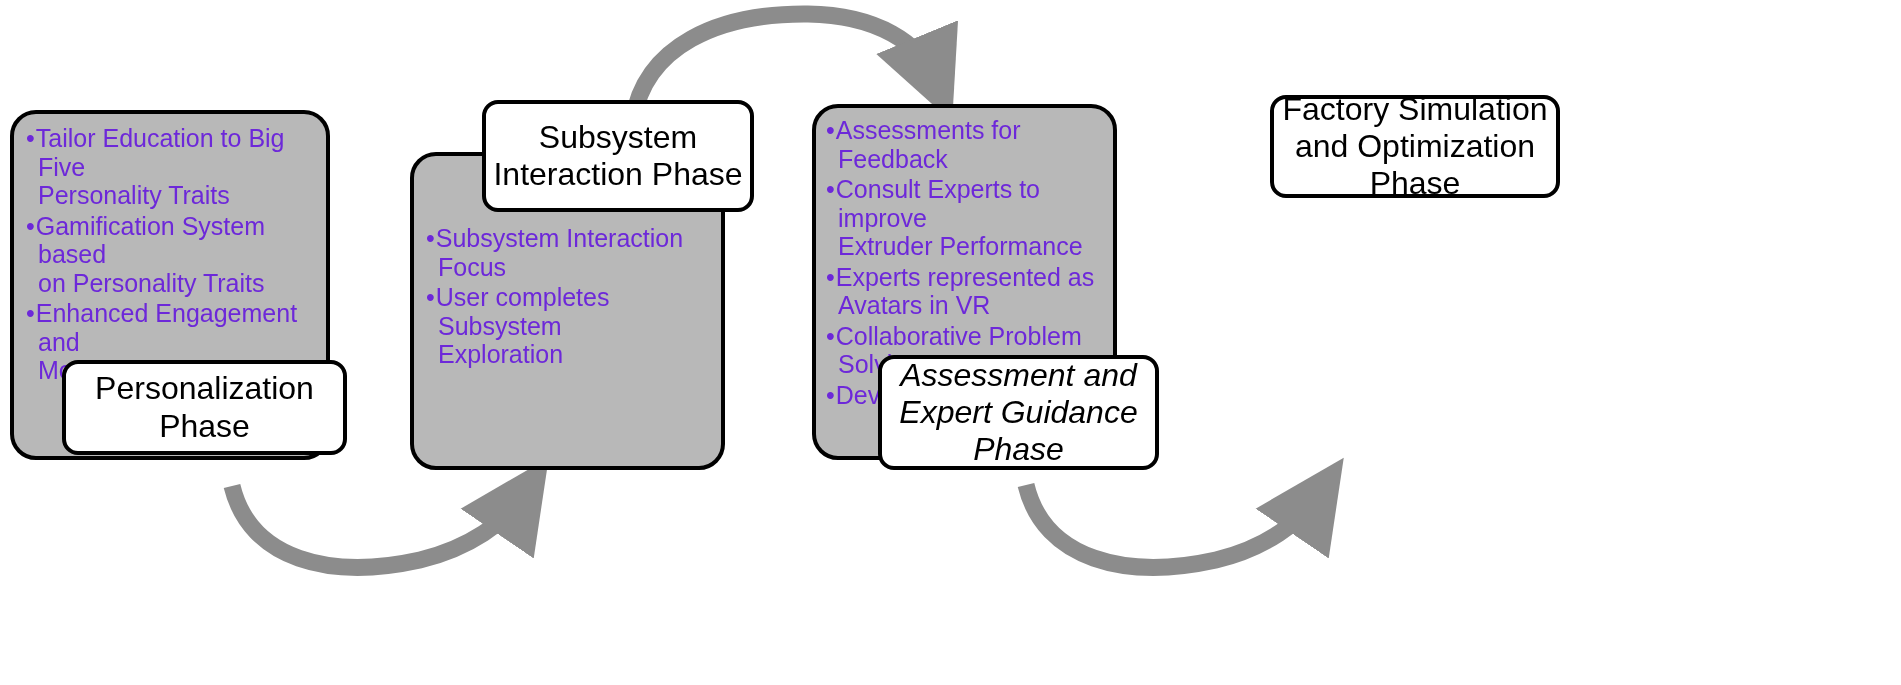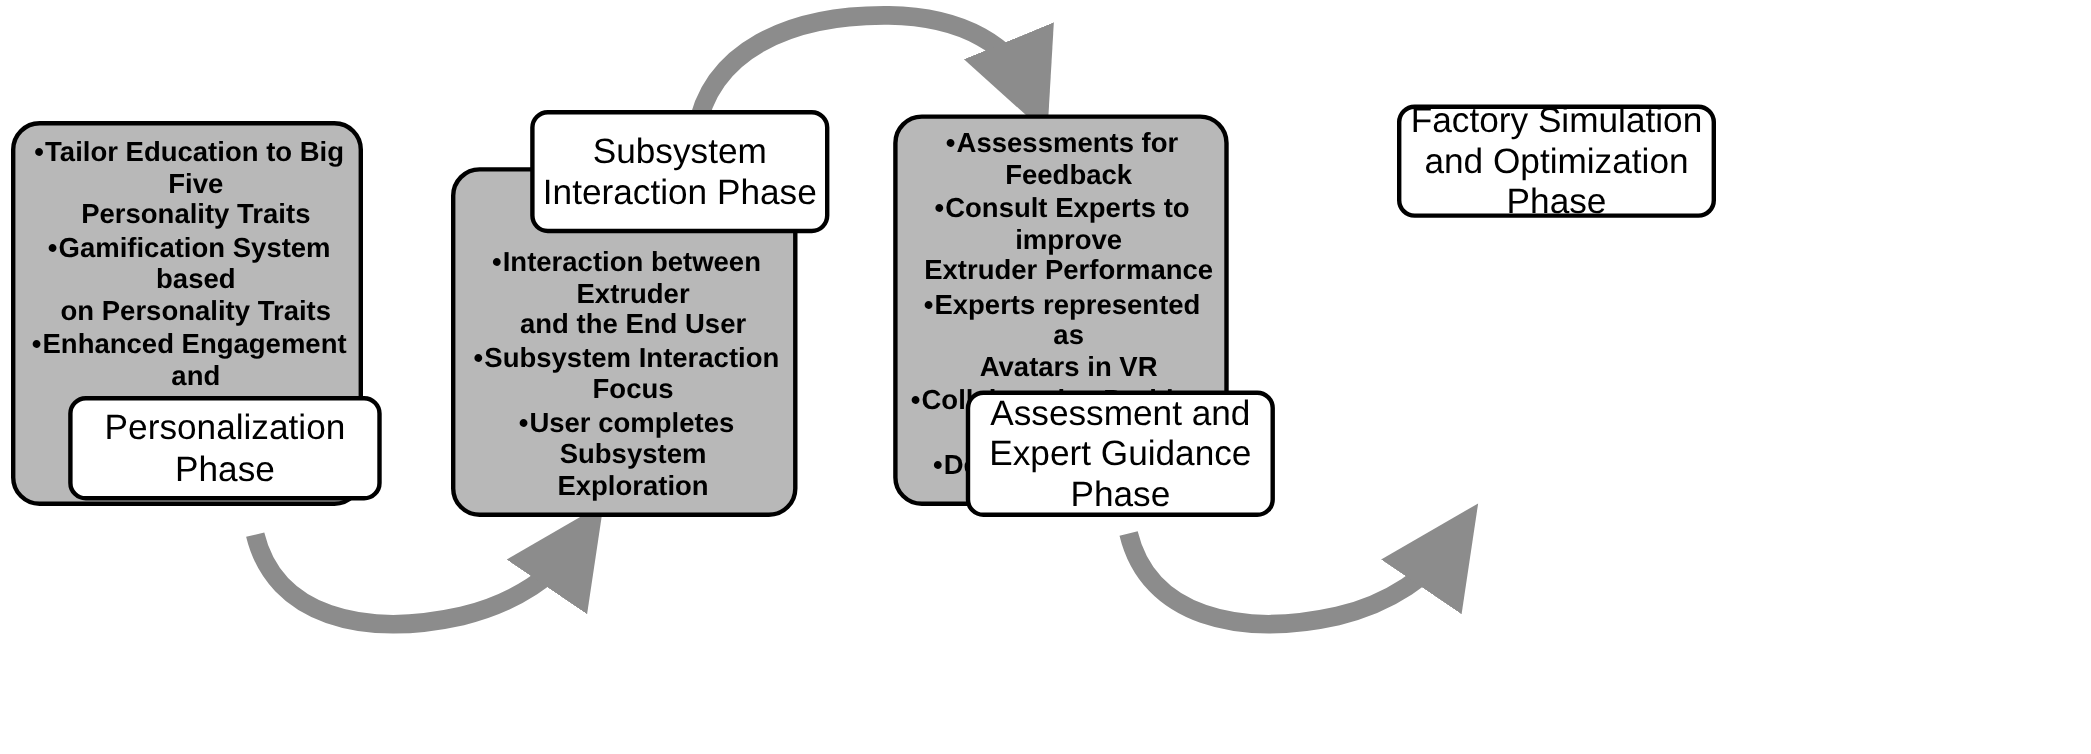--- a/index.html
+++ b/index.html
@@ -20,27 +20,26 @@
     border-radius:26px;
     box-sizing:border-box;
   }
   .gbox ul{
     list-style:none;
     margin:0;padding:0;
   }
   .gbox li{
     font-size:25px;
     line-height:1.14;
-    color:#000000;
-    font-weight:700;
+    color:#6d28d9;
+    font-weight:400;
     text-indent:-12px;
     padding-left:12px;
     margin:0 0 2px 0;
     white-space:pre-line;
-    text-align:center;
   }
   .gbox li::before{content:"\2022";margin-right:1px;}
 
   .wbox{
     position:absolute;
     background:#ffffff;
     border:4px solid #000;
     border-radius:16px;
     box-sizing:border-box;
     display:flex;
@@ -81,43 +80,41 @@
 on Personality Traits</li>
       <li>Enhanced Engagement and
 Motivation</li>
     </ul>
   </div>
   <div class="wbox" style="left:62px;top:360px;width:285px;height:95px;">Personalization
 Phase</div>
 
   <div class="gbox" style="left:410px;top:152px;width:315px;height:318px;">
     <ul style="margin:68px 8px 0 12px;">
-      <li>Interaction between Extruder
-and the End User</li>
       <li>Subsystem Interaction Focus</li>
       <li>User completes Subsystem
 Exploration</li>
     </ul>
   </div>
   <div class="wbox" style="left:482px;top:100px;width:272px;height:112px;">Subsystem
 Interaction Phase</div>
 
   <div class="gbox" style="left:812px;top:104px;width:305px;height:356px;">
     <ul style="margin:8px 8px 0 10px;">
       <li>Assessments for Feedback</li>
       <li>Consult Experts to improve
 Extruder Performance</li>
       <li>Experts represented as
 Avatars in VR</li>
       <li>Collaborative Problem
 Solving</li>
       <li>Develop Soft Skills</li>
     </ul>
   </div>
-  <div class="wbox" style="left:878px;top:355px;width:281px;height:115px;">Assessment and
+  <div class="wbox" style="left:878px;top:355px;width:281px;height:115px;font-style:italic;">Assessment and
 Expert Guidance
 Phase</div>
 
   <div class="wbox" style="left:1270px;top:95px;width:290px;height:103px;">Factory Simulation
 and Optimization
 Phase</div>
 
 </div>
 
 </body></html>

